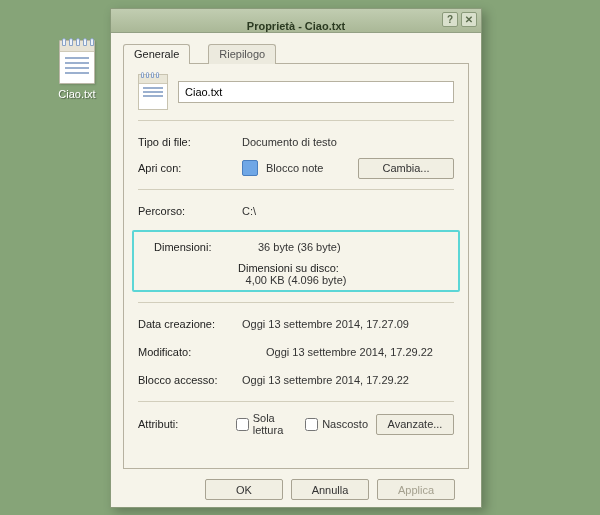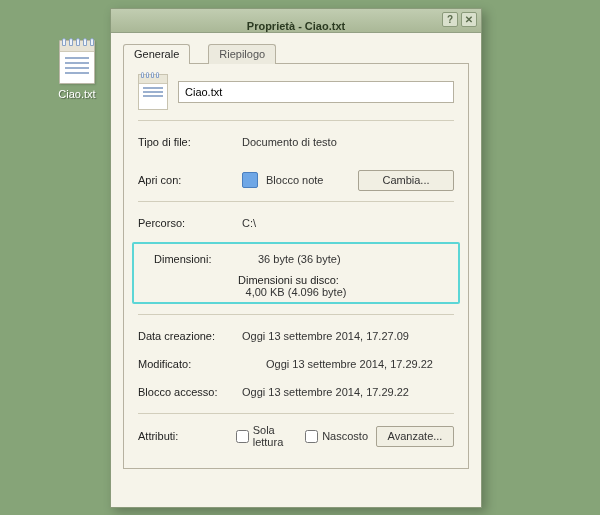--- a/index.html
+++ b/index.html
@@ -192,21 +192,21 @@
         <input class="name-input" type="text" value="Ciao.txt" style="">
       </div>
 
       <hr class="sep">
 
       <div class="kv">
         <div class="k">Tipo di file:</div>
         <div class="v">Documento di testo</div>
       </div>
 
-      <div class="kv" style="margin-top:16px;">
+      <div class="kv" style="margin-top:4px;">
         <div class="k">Apri con:</div>
         <div class="v row" style="flex:1; justify-content:space-between;">
           <span class="row">
             <span class="app-icon"></span>
             <span>Blocco note</span>
           </span>
           <button class="btn" style="min-width:96px;">Cambia...</button>
         </div>
       </div>
 
@@ -254,14 +254,19 @@
         <label class="chk">
           <input type="checkbox" style="">
           <span>Nascosto</span>
         </label>
         <div style="flex:1"></div>
         <button class="btn">Avanzate...</button>
       </div>
 
     </div>
 
+    <div class="dialog-buttons">
+      <button class="btn">OK</button>
+      <button class="btn">Annulla</button>
+      <button class="btn" disabled="">Applica</button>
+    </div>
   </div>
 </div>
 
 </body></html>

